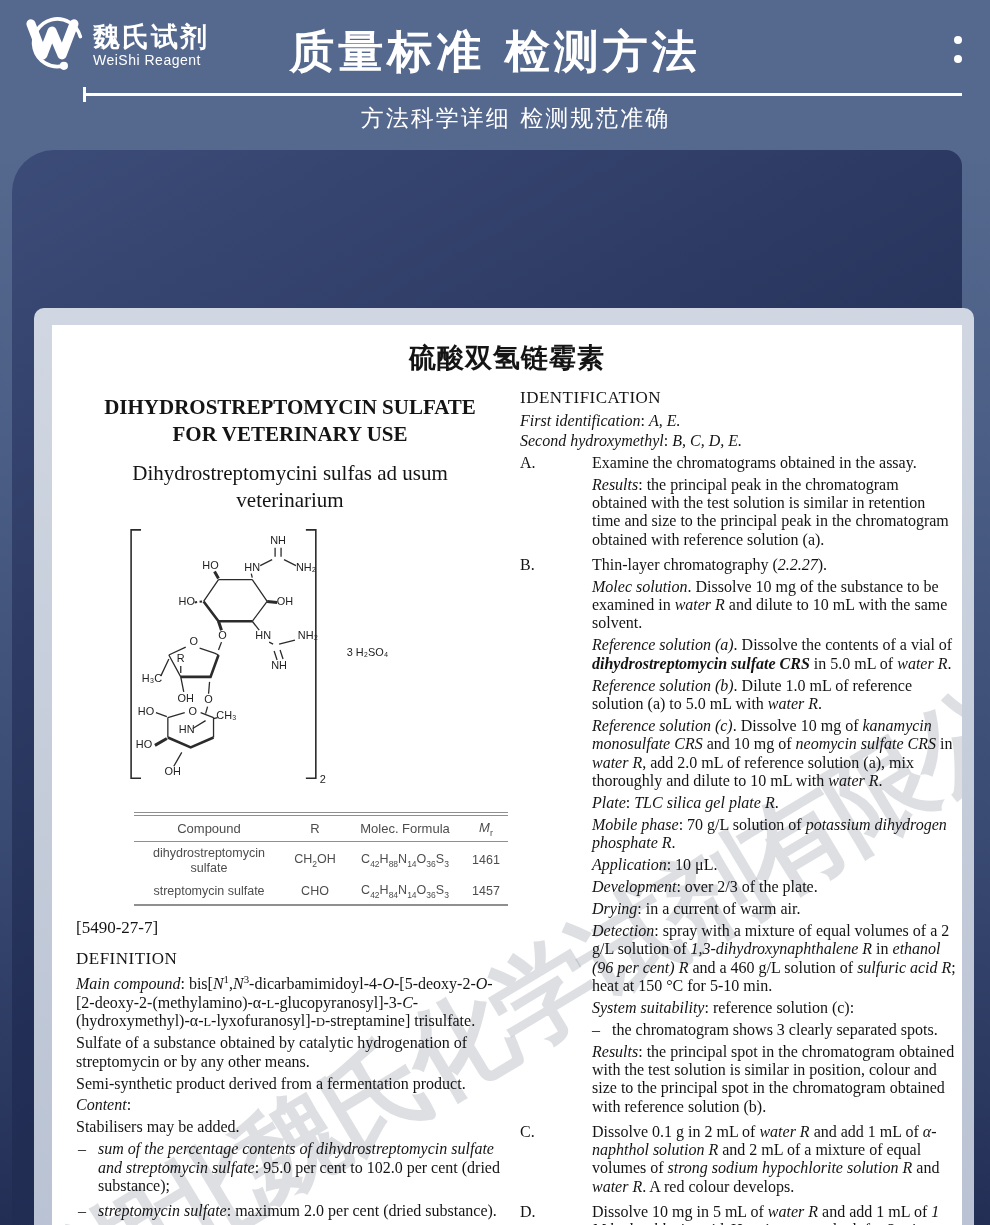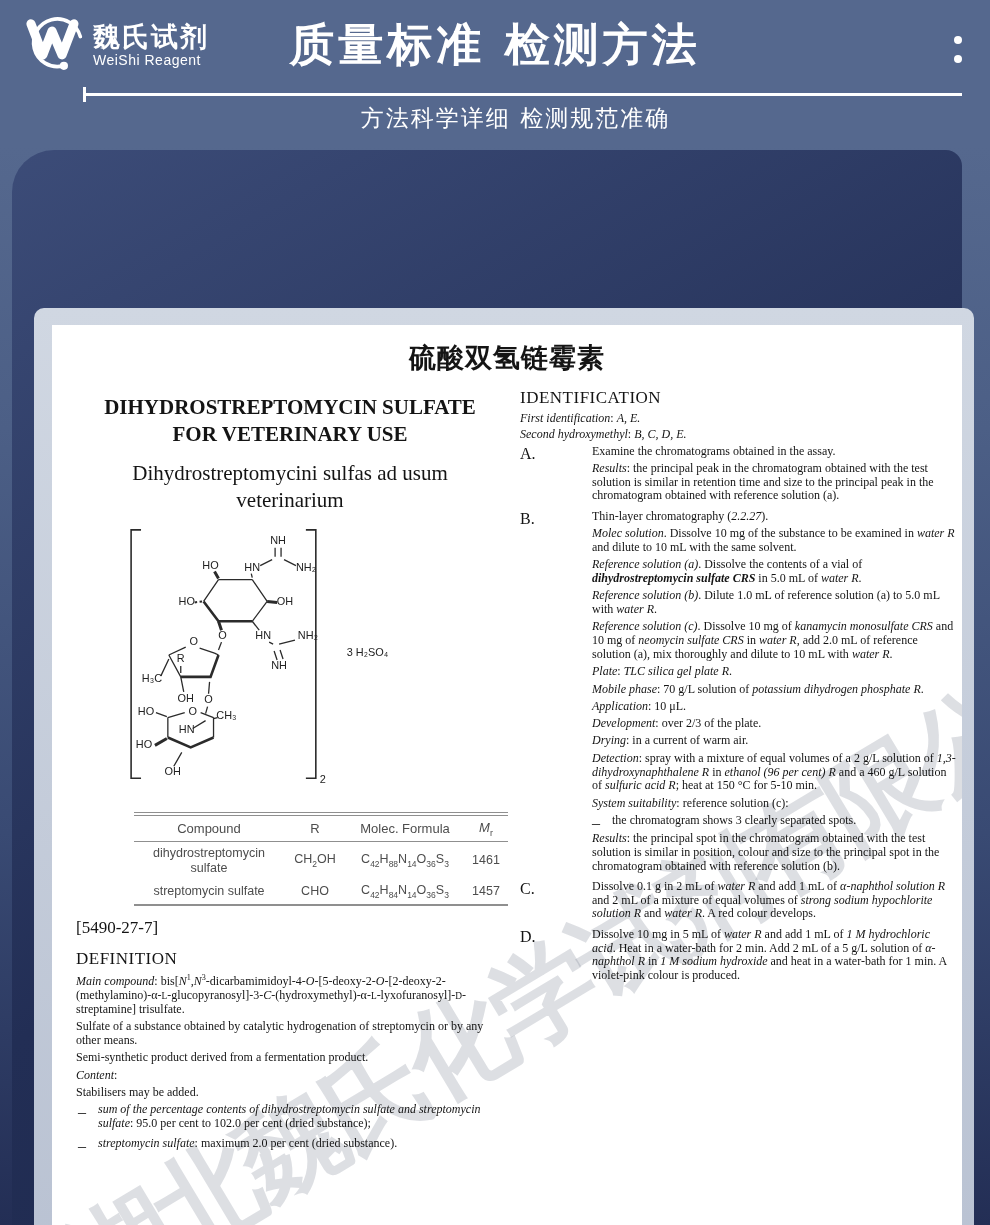--- a/index.html
+++ b/index.html
@@ -5,21 +5,21 @@
   * { margin:0; padding:0; box-sizing:border-box; }
   body { font-family:"Liberation Serif", serif; }
   .page { position:relative; width:990px; height:1225px; overflow:hidden;
           background:linear-gradient(180deg,#55688e 0%,#55688e 12%,#4c5f86 35%,#394a73 68%,#232e55 100%); }
 
   
   .header { position:absolute; left:0; top:0; width:100%; height:150px; }
   .logo { position:absolute; left:20px; top:12px; display:flex; align-items:center; gap:9px; }
   .logo-text .cn { color:#fff; font-family:"DejaVu Sans",sans-serif; font-weight:bold; font-size:27px; line-height:1.1; letter-spacing:2px; }
   .logo-text .en { color:#fff; font-family:"Liberation Sans",sans-serif; font-size:14px; letter-spacing:.5px; }
-  .page-title { position:absolute; left:0; right:0; top:15px; text-align:center; color:#fff;
+  .page-title { position:absolute; left:0; right:0; top:22px; text-align:center; color:#fff;
                 font-family:"DejaVu Sans",sans-serif; font-weight:bold; font-size:45px; letter-spacing:4px; }
   .menu-dots { position:absolute; right:28px; top:36px; display:flex; flex-direction:column; gap:11px; }
   .menu-dots span { width:8px; height:8px; border-radius:50%; background:#fff; }
   .header-rule { position:absolute; left:84px; right:28px; top:93px; height:3px; background:#fff; }
   .header-tick { position:absolute; left:83px; top:87px; width:3px; height:15px; background:#fff; }
   .header-subtitle { position:absolute; left:0; right:0; top:103px; text-align:center; color:#fff;
                      font-family:"DejaVu Sans",sans-serif; font-size:23px; letter-spacing:2px;margin-left:41px; }
 
   
   .navy-card { position:absolute; left:12px; top:150px; width:950px; height:1075px;
@@ -49,21 +49,21 @@
 
   table.tbl { margin:4px 0 4px 58px; width:374px; border-collapse:collapse;
               font-family:"Liberation Sans",sans-serif; color:#4d4d4d;
               border-top:4px double #8f8f8f; border-bottom:2px solid #8f8f8f; }
   table.tbl th { font-weight:normal; font-size:13px; border-bottom:1px solid #8f8f8f; padding:4px 2px; }
   table.tbl td { font-size:12.5px; text-align:center; padding:4px 2px; line-height:1.15; }
   td.cmp { width:150px; } td.rgrp { width:62px; } td.frm { width:118px; } td.mr { width:44px; }
 
   .cas { font-size:17px; margin-top:12px; }
   .sec-heading { font-size:17px; font-weight:normal; letter-spacing:.5px; margin:11px 0 4px; }
-  .columns p { font-size:12px; line-height:1.15; margin:0 0 3.5px; }
+  .columns p { font-size:16px; line-height:1.15; margin:0 0 3.5px; }
   .dash-row { display:flex; margin:2px 0 3px; }
   .dash-row .d { width:22px; flex-shrink:0; font-size:16px; padding-left:2px; }
   .dash-row p { flex:1; }
 
   .id-line { margin-bottom:2px !important; }
   .item { display:flex; margin-top:3px; }
   .item-label { width:24px; flex-shrink:0; font-size:16px; }
   .item-body { flex:1;margin-left:48px; }
   .b-dash { display:flex; }
   .b-dash .d { width:20px; flex-shrink:0; font-size:16px; }

